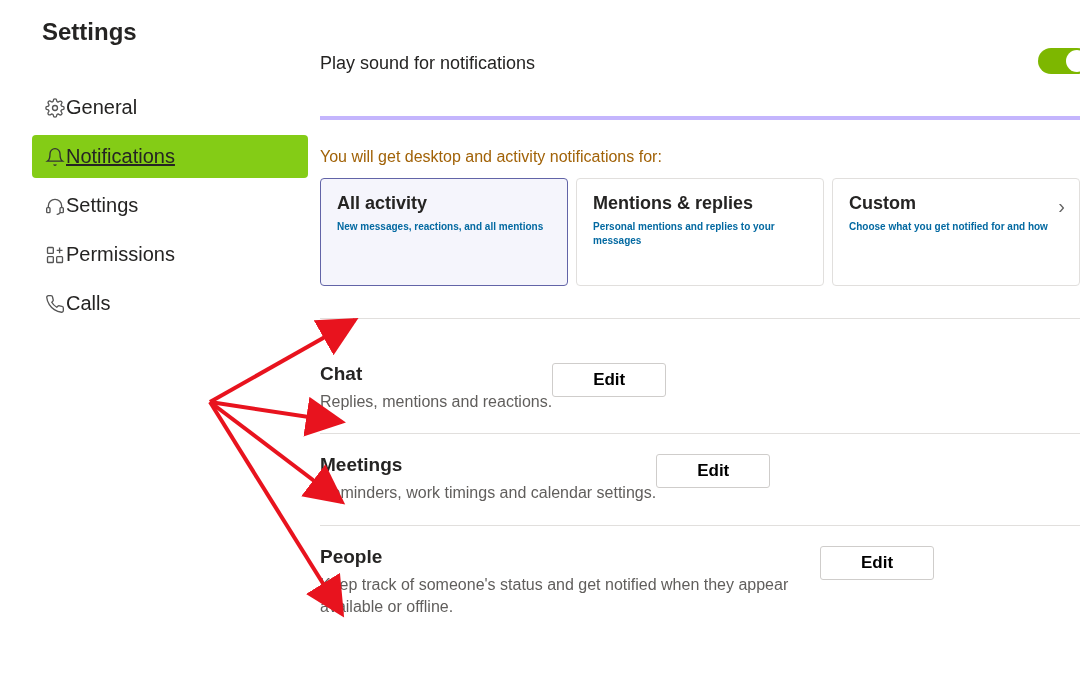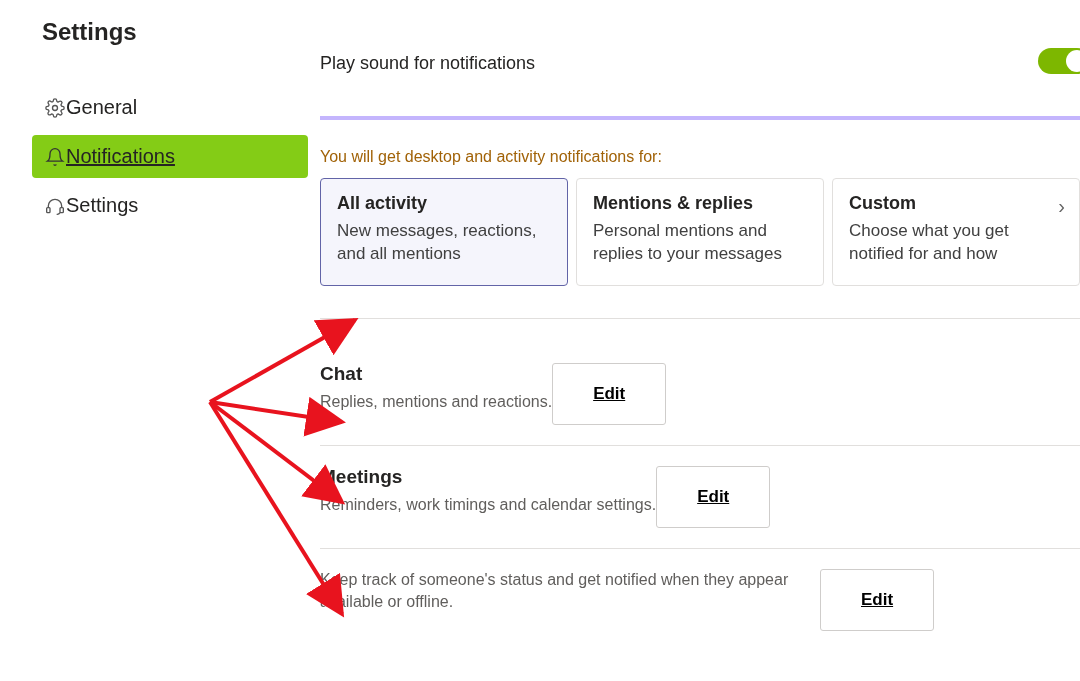--- a/index.html
+++ b/index.html
@@ -117,23 +117,24 @@
     .card.selected {
       border: 1px solid #6264a7;
       background: #f5f5fc;
     }
     .card-title {
       font-size: 18px;
       font-weight: 600;
       margin-bottom: 6px;
     }
     .card-desc {
-      font-size: 17px;
-      color: #404040;
+      font-size: 10px;
+      color: #0369a1;
       line-height: 1.35;
+      font-weight: bold;
     }
     .chevron-r {
       position: absolute;
       right: 14px;
       top: 16px;
       font-size: 20px;
       color: #666;
     }
     .list-section {
       display: flex;
@@ -150,27 +151,26 @@
     }
     .list-desc {
       font-size: 16px;
       color: #605e5c;
       line-height: 1.4;
       max-width: 500px;
     }
     .edit-btn {
       border: 1px solid #cfcdcb;
       background: #fff;
-      padding: 20px 40px;
+      padding: 6px 40px;
       font-size: 17px;
       font-weight: 600;
       border-radius: 3px;
       cursor: pointer;
       margin-right: 10px;
-      text-decoration: underline;
     }
     
     .arrow-overlay {
       position: absolute;
       top: 0;
       left: 0;
       width: 1080px;
       height: 681px;
       pointer-events: none;
     }
@@ -208,21 +208,40 @@
         <svg width="20" height="20" viewBox="0 0 24 24" fill="none" stroke="#555" stroke-width="1.6">
             <path d="M4 14v-2a8 8 0 0 1 16 0v2"></path>
             <rect x="2" y="14" width="4" height="6" rx="1"></rect>
             <rect x="18" y="14" width="4" height="6" rx="1"></rect>
             <path d="M18 20a4 4 0 0 1-4 2"></path>
           </svg>
       </span>
       <span>Settings</span>
     </div>
 
-
+    <div class="nav-item">
+      <span class="nav-icon">
+        <svg width="20" height="20" viewBox="0 0 24 24" fill="none" stroke="#555" stroke-width="1.6">
+            <rect x="3" y="3" width="7" height="7" rx="1"></rect>
+            <rect x="14" y="14" width="7" height="7" rx="1"></rect>
+            <rect x="3" y="14" width="7" height="7" rx="1"></rect>
+            <path d="M17.5 3v7M14 6.5h7"></path>
+          </svg>
+      </span>
+      <span>Permissions</span>
+    </div>
+
+    <div class="nav-item">
+      <span class="nav-icon">
+        <svg width="20" height="20" viewBox="0 0 24 24" fill="none" stroke="#555" stroke-width="1.6">
+            <path d="M22 16.9v3a2 2 0 0 1-2.2 2 19.8 19.8 0 0 1-8.6-3.1 19.5 19.5 0 0 1-6-6A19.8 19.8 0 0 1 2.1 4.2 2 2 0 0 1 4.1 2h3a2 2 0 0 1 2 1.7c.12.96.35 1.9.68 2.8a2 2 0 0 1-.45 2.1L8.1 9.9a16 16 0 0 0 6 6l1.3-1.3a2 2 0 0 1 2.1-.45c.9.33 1.84.56 2.8.68A2 2 0 0 1 22 16.9z"></path>
+          </svg>
+      </span>
+      <span>Calls</span>
+    </div>
   </aside>
 
   <main class="main">
 
     <div class="play-sound-row">
       <div class="play-sound-label">Play sound for notifications</div>
       <div class="toggle"></div>
     </div>
 
     <div class="section-sub">You will get desktop and activity notifications for:</div>
@@ -254,20 +273,21 @@
     <div class="list-section">
       <div class="list-text">
         <div class="section-header">Meetings</div>
         <div class="list-desc">Reminders, work timings and calendar settings.</div>
       </div>
       <button class="edit-btn">Edit</button>
     </div>
 
     <div class="list-section">
       <div class="list-text">
+        <div class="section-header">People</div>
         <div class="list-desc">Keep track of someone's status and get notified when they appear available or offline.</div>
       </div>
       <button class="edit-btn">Edit</button>
     </div>
 
   </main>
 </div>
 
 <svg class="arrow-overlay">
   <defs>

